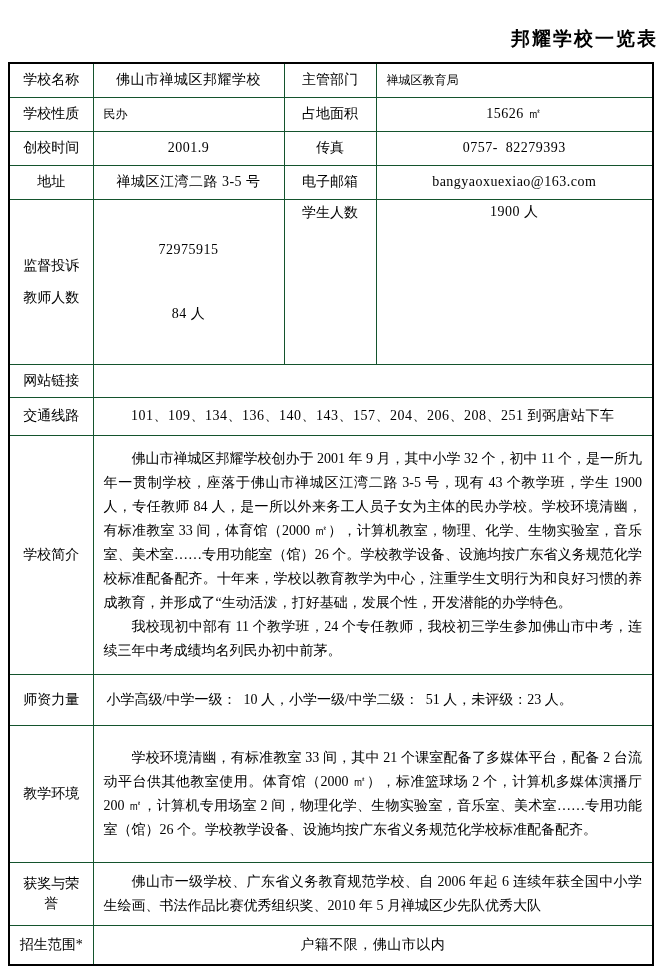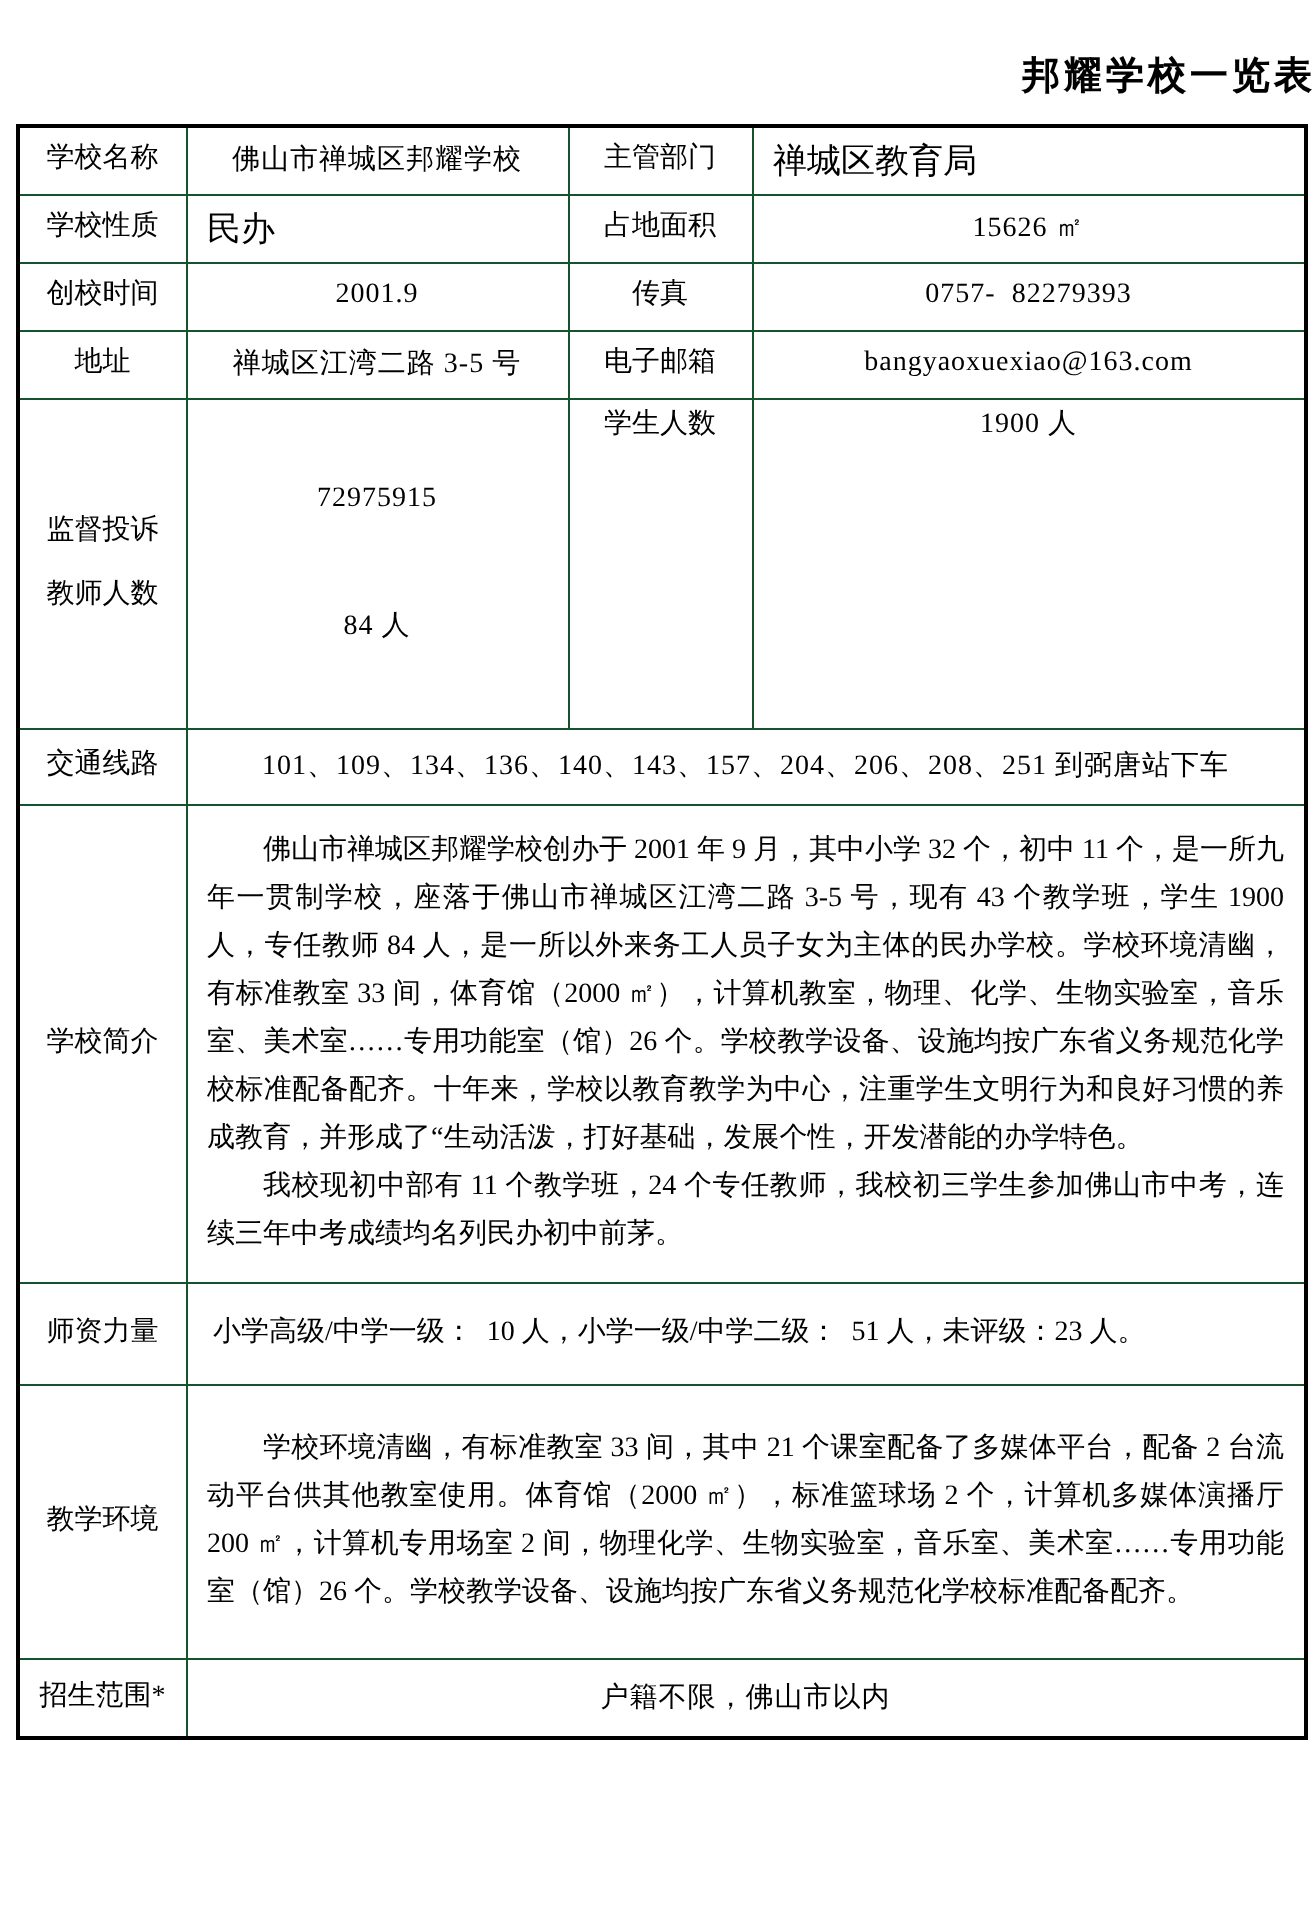--- a/index.html
+++ b/index.html
@@ -41,21 +41,21 @@
     line-height: 20px;
   }
   td.val-c {
     text-align: center;
     white-space: pre-wrap;
     letter-spacing: 0.5px;
   }
   td.val-l {
     text-align: left;
     font-family: Liberation Serif, serif;
-    font-size: 17px;
+    font-size: 12px;
     padding-left: 10px;
     white-space: pre-wrap;
   }
   td.para {
     text-align: justify;
     line-height: 24px;
     padding: 6px 10px;
   }
   td.para p {
     margin: 0;
@@ -127,20 +127,24 @@
       <div>教师人数</div>
     </td>
     <td class="val-c stack">
       <div>72975915</div>
       <div>84 人</div>
     </td>
     <td class="lbl top">学生人数</td>
     <td class="val-c top">1900 人</td>
   </tr>
 
+  <tr style="height:33px">
+    <td class="lbl">网站链接</td>
+    <td colspan="3" class="val-c"></td>
+  </tr>
 
   <tr style="height:38px">
     <td class="lbl">交通线路</td>
     <td colspan="3" class="val-c">101、109、134、136、140、143、157、204、206、208、251 到弼唐站下车</td>
   </tr>
 
   <tr style="height:239px">
     <td class="lbl">学校简介</td>
     <td colspan="3" class="para">
       <p>佛山市禅城区邦耀学校创办于 2001 年 9 月，其中小学 32 个，初中 11 个，是一所九年一贯制学校，座落于佛山市禅城区江湾二路 3-5 号，现有 43 个教学班，学生 1900 人，专任教师 84 人，是一所以外来务工人员子女为主体的民办学校。学校环境清幽，有标准教室 33 间，体育馆（2000 ㎡），计算机教室，物理、化学、生物实验室，音乐室、美术室……专用功能室（馆）26 个。学校教学设备、设施均按广东省义务规范化学校标准配备配齐。十年来，学校以教育教学为中心，注重学生文明行为和良好习惯的养成教育，并形成了“生动活泼，打好基础，发展个性，开发潜能的办学特色。</p>
@@ -153,20 +157,26 @@
     <td colspan="3" class="val-flat">小学高级/中学一级：  10 人，小学一级/中学二级：  51 人，未评级：23 人。</td>
   </tr>
 
   <tr style="height:137px">
     <td class="lbl">教学环境</td>
     <td colspan="3" class="para">
       <p>学校环境清幽，有标准教室 33 间，其中 21 个课室配备了多媒体平台，配备 2 台流动平台供其他教室使用。体育馆（2000 ㎡），标准篮球场 2 个，计算机多媒体演播厅 200 ㎡，计算机专用场室 2 间，物理化学、生物实验室，音乐室、美术室……专用功能室（馆）26 个。学校教学设备、设施均按广东省义务规范化学校标准配备配齐。</p>
     </td>
   </tr>
 
+  <tr style="height:63px">
+    <td class="lbl">获奖与荣誉</td>
+    <td colspan="3" class="para">
+      <p>佛山市一级学校、广东省义务教育规范学校、自 2006 年起 6 连续年获全国中小学生绘画、书法作品比赛优秀组织奖、2010 年 5 月禅城区少先队优秀大队</p>
+    </td>
+  </tr>
 
   <tr style="height:40px">
     <td class="lbl">招生范围*</td>
     <td colspan="3" class="val-c">户籍不限，佛山市以内</td>
   </tr>
 
 </tbody>
   </table>
 
 </body></html>

